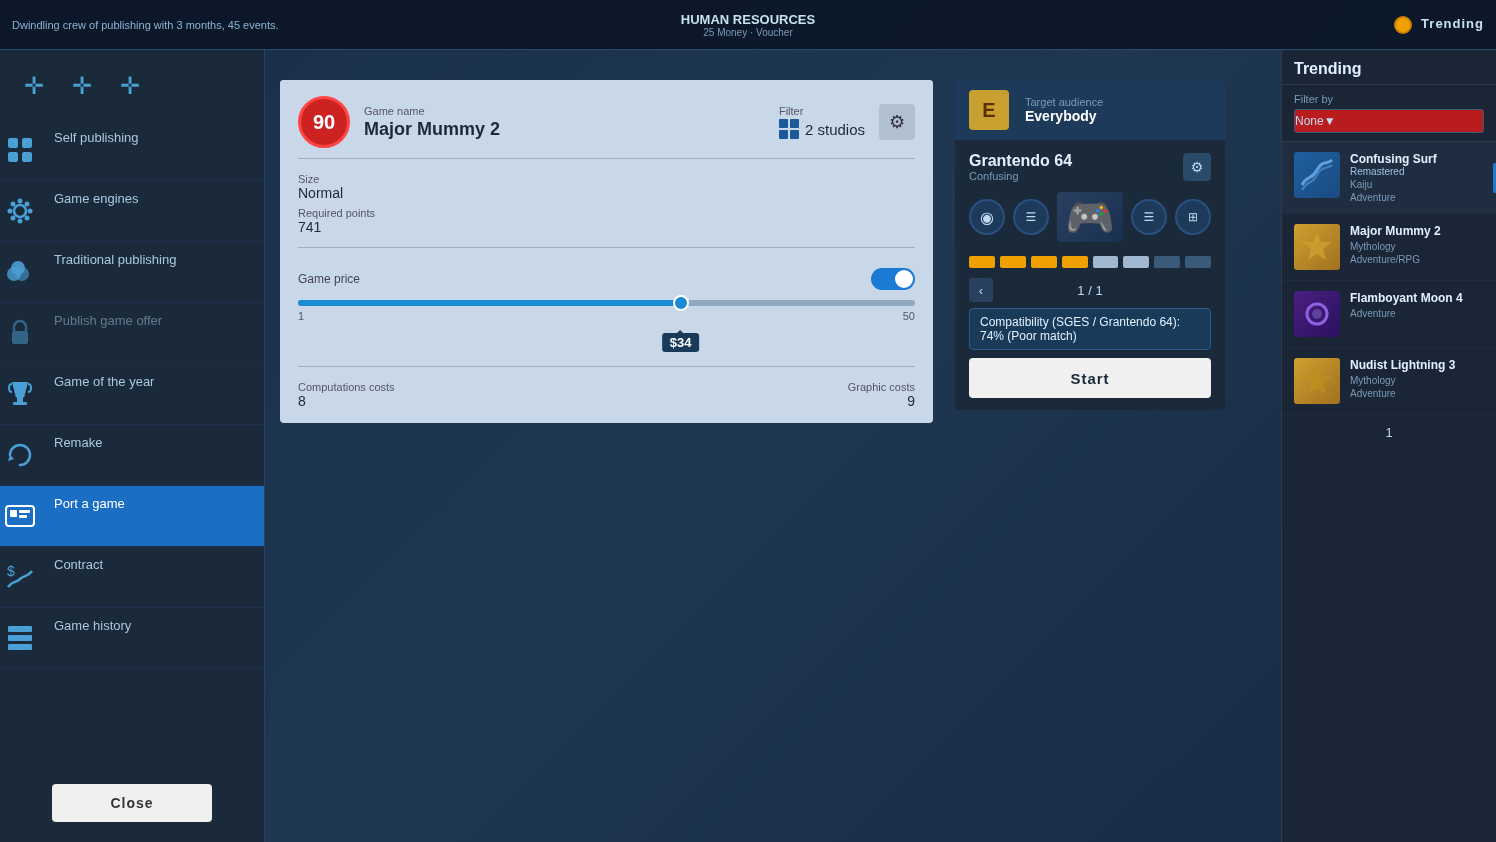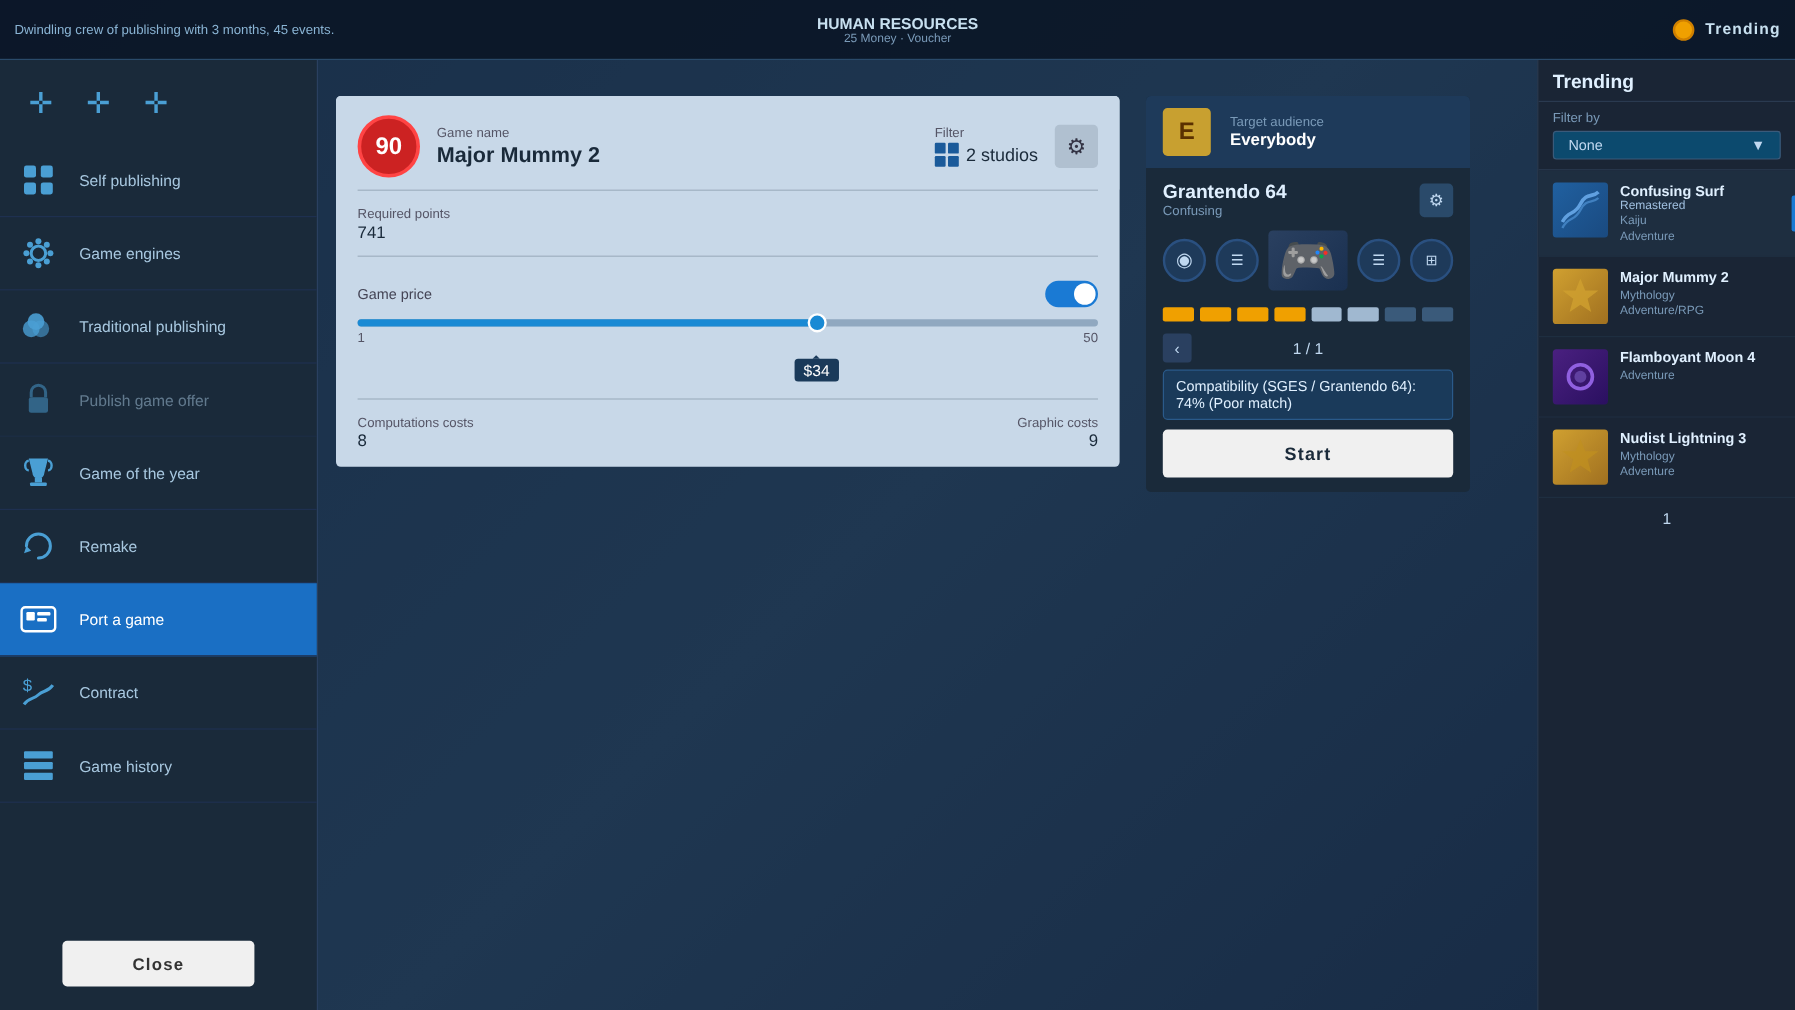--- a/index.html
+++ b/index.html
@@ -92,22 +92,22 @@
       height: 36px;
       color: #4a9fd4;
       font-size: 24px;
       display: flex;
       align-items: center;
       justify-content: center;
       cursor: pointer;
     }
     .sidebar-item {
       display: flex;
-      align-items: center;
-      padding: 10px 12px;
+      align-items: flex-start;
+      padding: 10px 0;
       cursor: pointer;
       border-bottom: 1px solid #1e3050;
       color: #a8c8e0;
       font-size: 14px;
       gap: 14px;
       transition: background 0.15s;
     }
     .sidebar-item.active {
       background: #1a6fc4;
       color: #fff;
@@ -342,21 +342,21 @@
     .price-tag {
       position: absolute;
       bottom: -30px;
       left: 62%;
       transform: translateX(-50%);
       background: #1a3a5a;
       color: #fff;
       padding: 2px 8px;
       border-radius: 3px;
       font-size: 13px;
-      font-weight: normal;
+      font-weight: bold;
       white-space: nowrap;
     }
     .price-tag::before {
       content: '';
       position: absolute;
       top: -6px;
       left: 50%;
       transform: translateX(-50%);
       border: 3px solid transparent;
       border-bottom-color: #1a3a5a;
@@ -560,25 +560,24 @@
       border-bottom: 1px solid #2a3a50;
     }
     .filter-label {
       font-size: 11px;
       color: #7a9ab8;
       margin-bottom: 4px;
     }
     .filter-dropdown {
       display: flex;
       align-items: center;
-      justify-content: space-between;
-      background: #0c4a6e;
+      background: #b91c1c;
       border: 1px solid #3a5a7a;
       border-radius: 3px;
-      padding: 4px 12px;
+      padding: 4px 0;
       cursor: pointer;
       font-size: 12px;
       color: #c0d8f0;
     }
     .trending-item {
       display: flex;
       gap: 10px;
       padding: 10px 12px;
       border-bottom: 1px solid #1e2e40;
       cursor: pointer;
@@ -786,20 +785,24 @@
             <span>2 studios</span>
           </div>
         </div>
       </div>
       <div class="gear-icon-btn">⚙</div>
     </div>
 
     <div class="divider"></div>
 
     <div class="port-dialog-body">
+      <div class="info-row">
+        <div class="info-label">Size</div>
+        <div class="info-value">Normal</div>
+      </div>
       <div class="info-row">
         <div class="info-label">Required points</div>
         <div class="info-value">741</div>
       </div>
 
       <div class="divider2"></div>
 
       <div class="price-section">
         <div class="price-label">
           <span>Game price</span>

